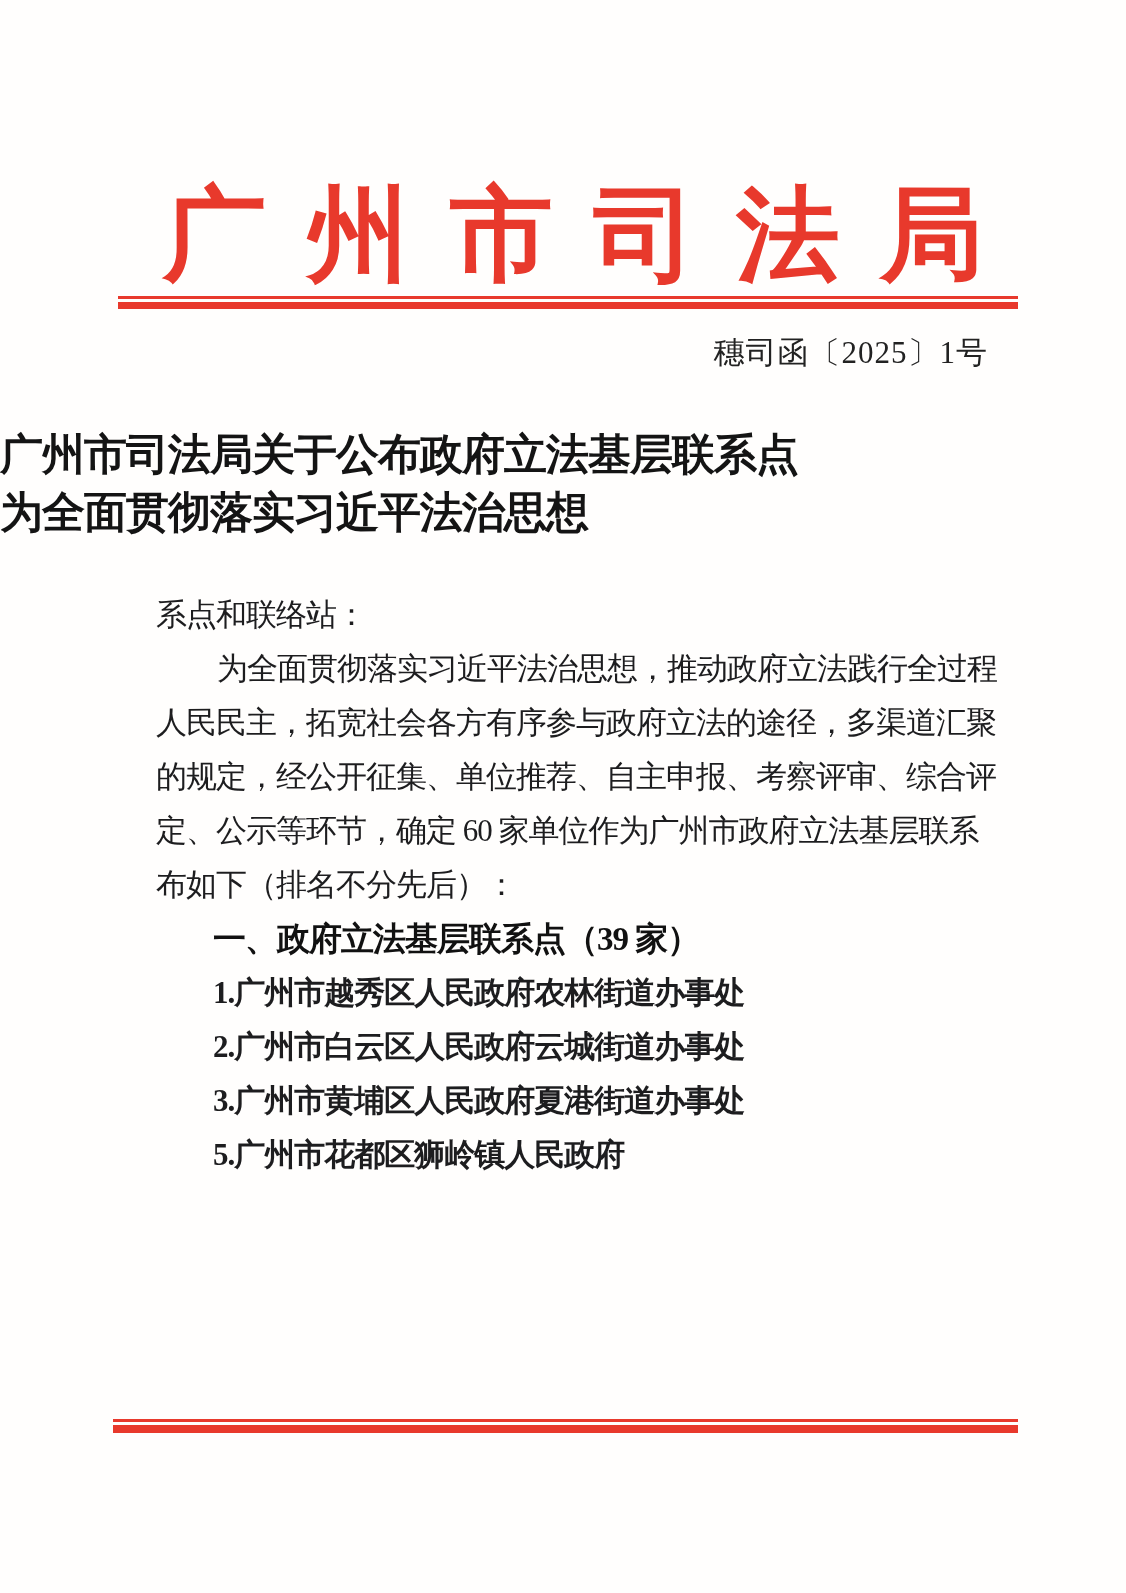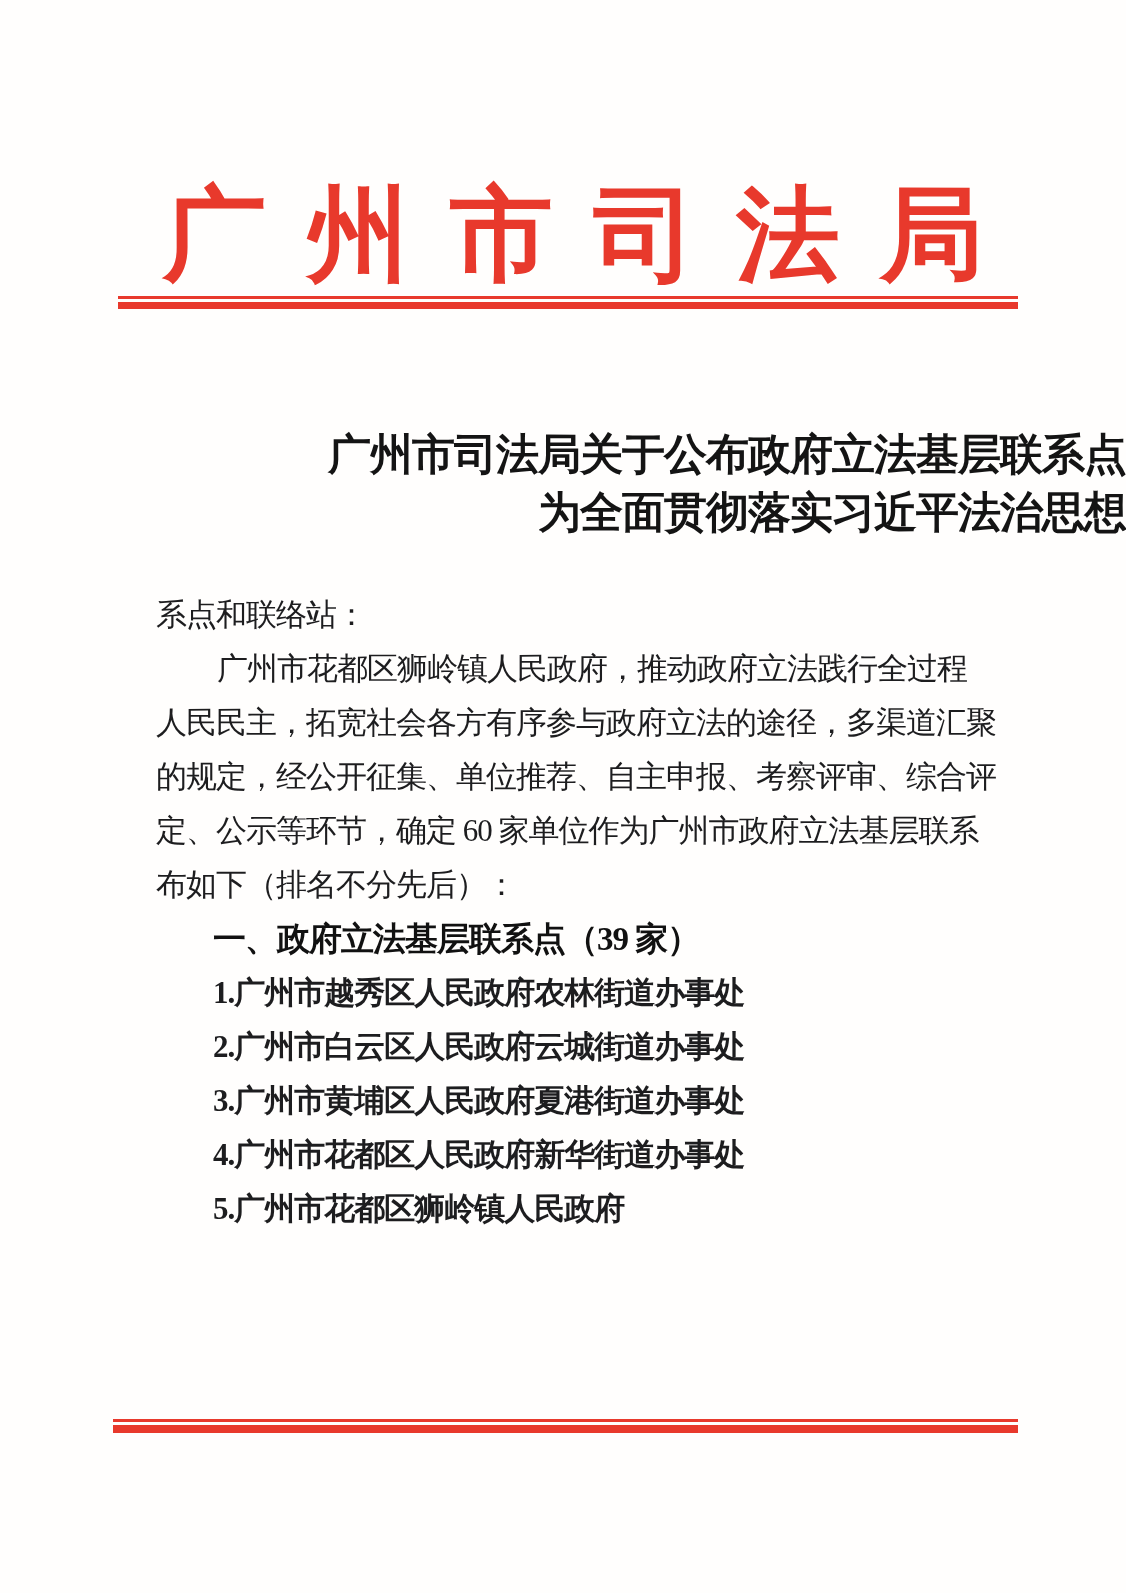--- a/index.html
+++ b/index.html
@@ -54,21 +54,21 @@
     color: #222222;
     white-space: nowrap;
   }
 
   
   .doc-title {
     position: absolute;
     top: 426px;
     left: 0;
     width: 100%;
-    text-align: right;
+    text-align: left;
     font-size: 43px;
     font-weight: bold;
     line-height: 58px;
     letter-spacing: -1px;
     color: #141414;
   }
 
   
   .body-block {
     position: absolute;
@@ -103,40 +103,40 @@
       <span>州</span>
       <span>市</span>
       <span>司</span>
       <span>法</span>
       <span>局</span>
     </div>
 
   <div class="rule rule-head-thin"></div>
   <div class="rule rule-head-thick"></div>
 
+  <div class="doc-number">穗司函〔2025〕1号</div>
 
   <div class="doc-title">
     <div>广州市司法局关于公布政府立法基层联系点</div>
     <div>为全面贯彻落实习近平法治思想</div>
   </div>
 
   <div class="body-block">
     <div class="line">系点和联络站：</div>
 
-    <div class="line indent-first">广州市花都区狮岭镇人民政府，推动政府立法践行全过程</div>
+    <div class="line indent-first">为全面贯彻落实习近平法治思想，推动政府立法践行全过程</div>
     <div class="line">人民民主，拓宽社会各方有序参与政府立法的途径，多渠道汇聚</div>
     <div class="line">的规定，经公开征集、单位推荐、自主申报、考察评审、综合评</div>
     <div class="line">定、公示等环节，确定 60 家单位作为广州市政府立法基层联系</div>
     <div class="line">布如下（排名不分先后）：</div>
 
     <div class="line heading">一、政府立法基层联系点（39 家）</div>
 
     <div class="line list-item">1.广州市越秀区人民政府农林街道办事处</div>
     <div class="line list-item">2.广州市白云区人民政府云城街道办事处</div>
     <div class="line list-item">3.广州市黄埔区人民政府夏港街道办事处</div>
-    <div class="line list-item">4.广州市花都区人民政府新华街道办事处</div>
     <div class="line list-item">5.广州市花都区狮岭镇人民政府</div>
   </div>
 
   <div class="rule rule-foot-thin"></div>
   <div class="rule rule-foot-thick"></div>
 
 </div>
 
 </body></html>

